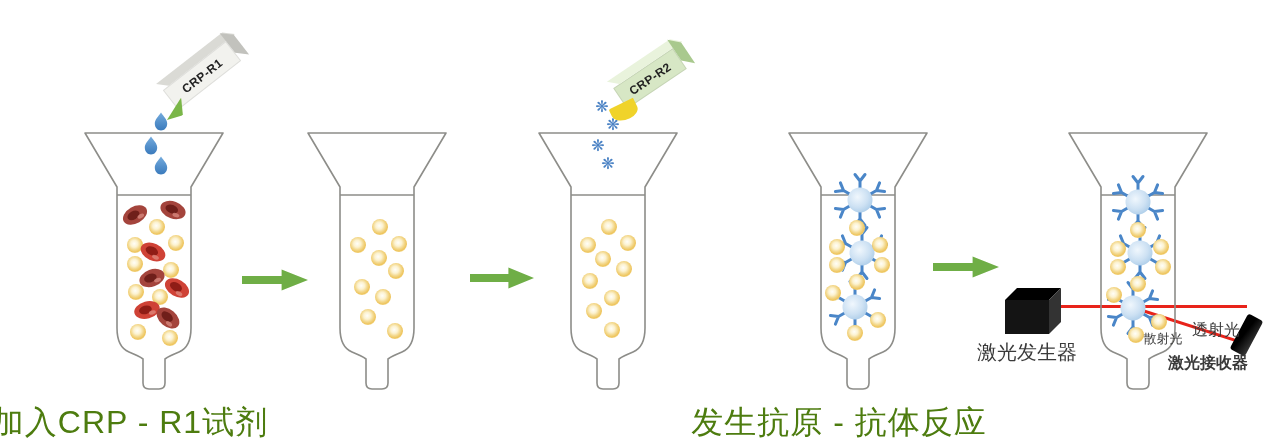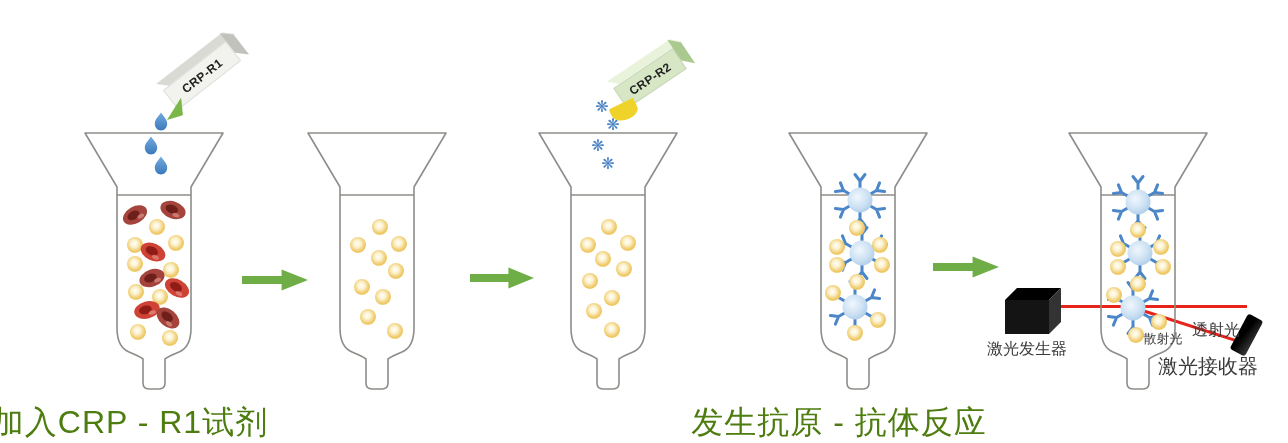--- a/index.html
+++ b/index.html
@@ -40,22 +40,22 @@
 
   
   .beam{position:absolute;height:3px;background:#e8231a;z-index:2;}
   .beam-h{left:1046px;top:305px;width:201px;}
   .beam-d{left:1133px;top:306px;width:119px;transform-origin:0 50%;transform:rotate(17.8deg);}
   .cube{position:absolute;left:1003px;top:286px;z-index:4;}
   .receiver{position:absolute;left:1238px;top:315px;width:17px;height:40px;background:#1c1c1c;
             border-radius:3px;transform:rotate(28deg);z-index:4;
             background:linear-gradient(100deg,#000 40%,#3a3a3a 100%);}
   .lz{position:absolute;color:#3a3a3a;white-space:nowrap;transform:translateX(-50%);z-index:6;}
-  .lz-gen{left:1027px;top:339px;font-size:16px;}
-  .lz-rec{left:1208px;top:353px;font-size:20px;}
+  .lz-gen{left:1027px;top:339px;font-size:20px;}
+  .lz-rec{left:1208px;top:353px;font-size:16px;font-weight:bold;}
   .lz-trans{left:1216px;top:284px;font-size:16px;margin-top:36px;}
   .lz-scat{left:1163px;top:330px;font-size:13px;}
 </style>
 </head>
 <body>
 
 <div class="scene">
 
   <svg width="0" height="0" style="position:absolute">
     <defs>

